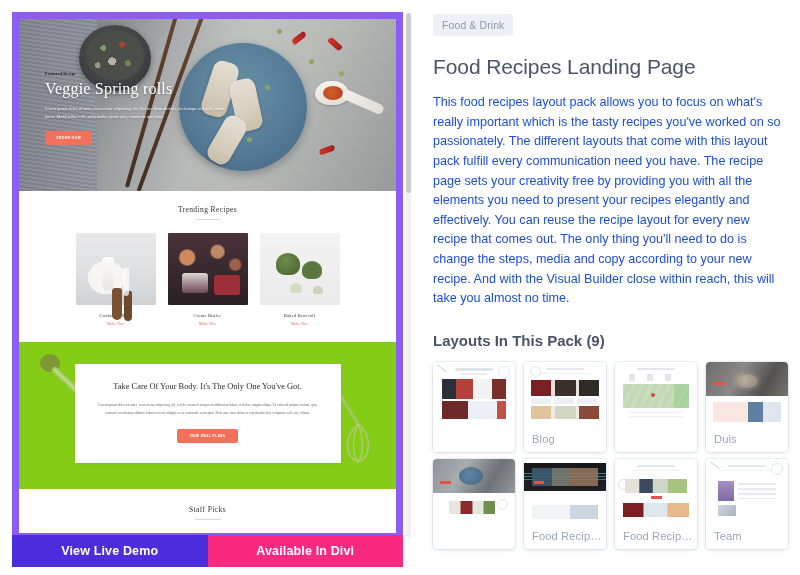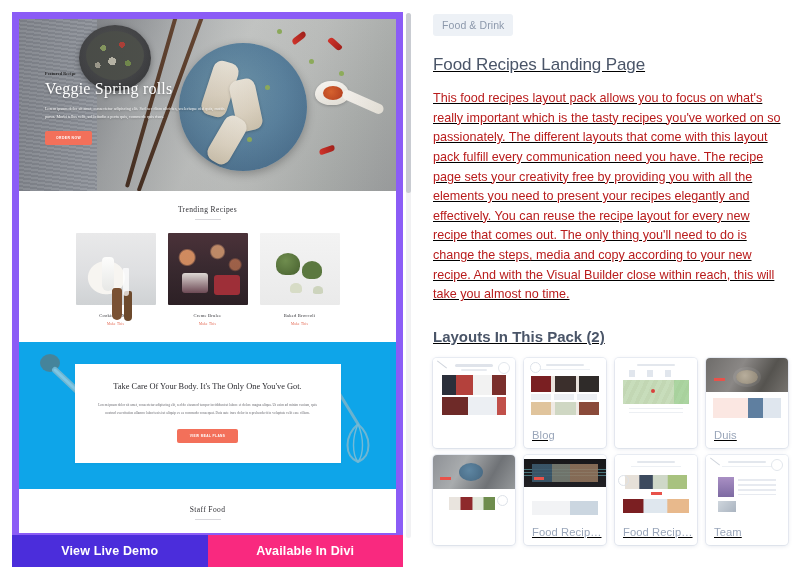--- a/index.html
+++ b/index.html
@@ -198,21 +198,21 @@
     font-size: 4.6px; color: #35353a; letter-spacing: .2px;
   }
   .card3-link {
     margin-top: 4px; text-align: center;
     font-family: "Liberation Serif", serif;
     font-size: 3.4px; color: #e2614a; letter-spacing: .3px;
   }
 
   
   .sec-body {
-    background: #0ea5e9; padding: 22px 12px 26px; position: relative; overflow: hidden;
+    background: #84cc16; padding: 22px 12px 26px; position: relative; overflow: hidden;
   }
   .sketch {
     position: absolute; opacity: .5;
   }
   .sk-ladle { left: 10px; top: 4px; width: 64px; height: 60px; }
   .sk-whisk { right: 4px; top: 42px; width: 64px; height: 82px; }
   .body-card {
     position: relative; z-index: 2;
     width: 266px; margin: 0 auto; background: #fff;
     padding: 16px 20px 20px; text-align: center;
@@ -257,34 +257,33 @@
     color: #ffffff; font-size: 12.5px; font-weight: 700; letter-spacing: .15px;
     cursor: pointer; user-select: none;
   }
   .cta-demo { background: #4b2ddb; }
   .cta-divi { background: #f9297f; }
 
   
   .detail-pane {
     width: 385px; height: 477px; background: #ffffff;
     padding: 14px 0 0 18px;
-    text-decoration: underline;
   }
   .badge {
     display: inline-block; background: #edf1f6; color: #8d99ac;
     font-size: 10.5px; padding: 5px 9px 5px 9px; border-radius: 3px;
     letter-spacing: .1px;
   }
   .detail-title {
-    margin-top: 19px; font-size: 17px; color: #4a5568;
+    margin-top: 19px; font-size: 21px; color: #4a5568;
     font-weight: 400; letter-spacing: -.1px;
   }
   .detail-copy {
     margin-top: 14px; width: 348px;
-    font-size: 12.6px; line-height: 1.56; color: #b91c1c;
+    font-size: 12.6px; line-height: 1.56; color: #1d4ed8;
   }
   .pack-title {
     margin-top: 23px; font-size: 15px; color: #4a5568; font-weight: 700;
   }
 
   .grid {
     margin-top: 13px; width: 352px;
     display: grid; grid-template-columns: repeat(4, 82px);
     gap: 7px 9px;
   }
@@ -512,21 +511,21 @@
           <path d="M30 40 C36 54 36 70 30 78" stroke="#d8d0c6" stroke-width="1.4" fill="none"></path>
         </svg>
         <div class="body-card">
           <div class="body-title">Take Care Of Your Body. It's The Only One You've Got.</div>
           <div class="body-copy">Lorem ipsum dolor sit amet, consectetur adipiscing elit, sed do eiusmod tempor incididunt ut labore et dolore magna aliqua. Ut enim ad minim veniam, quis nostrud exercitation ullamco laboris nisi ut aliquip ex ea commodo consequat. Duis aute irure dolor in reprehenderit in voluptate velit esse cillum.</div>
           <div class="body-btn">VIEW MEAL PLANS</div>
         </div>
       </div>
 
       <div class="sec-staff">
-        <div class="sec-head">Staff Food</div>
+        <div class="sec-head">Staff Picks</div>
         <div class="sec-rule"></div>
       </div>
 
     </div>
 
     <div class="pv-scroll-track"></div>
     <div class="pv-scroll-thumb"></div>
 
     <div class="cta-row">
       <div class="cta cta-demo">View Live Demo</div>
@@ -535,21 +534,21 @@
   </div>
 
   <div class="detail-pane">
 
     <div class="badge">Food &amp; Drink</div>
 
     <h1 class="detail-title">Food Recipes Landing Page</h1>
 
     <p class="detail-copy">This food recipes layout pack allows you to focus on what's really important which is the tasty recipes you've worked on so passionately. The different layouts that come with this layout pack fulfill every communication need you have. The recipe page sets your creativity free by providing you with all the elements you need to present your recipes elegantly and effectively. You can reuse the recipe layout for every new recipe that comes out. The only thing you'll need to do is change the steps, media and copy according to your new recipe. And with the Visual Builder close within reach, this will take you almost no time.</p>
 
-    <h2 class="pack-title">Layouts In This Pack (2)</h2>
+    <h2 class="pack-title">Layouts In This Pack (9)</h2>
 
     <div class="grid">
 
       <div class="lcard">
         <div class="lthumb t-about">
           <div class="t-head"></div>
           <div class="t-head2"></div>
           <div class="t-circ"></div>
           <div class="t-pen"></div>
         </div>

